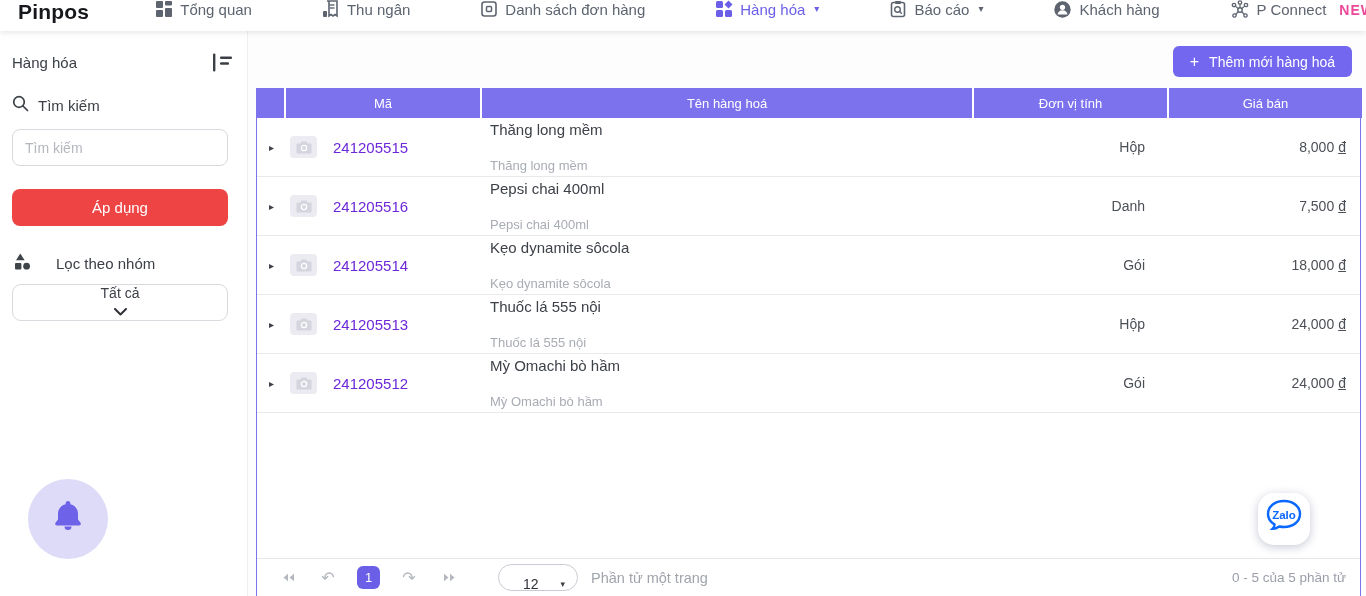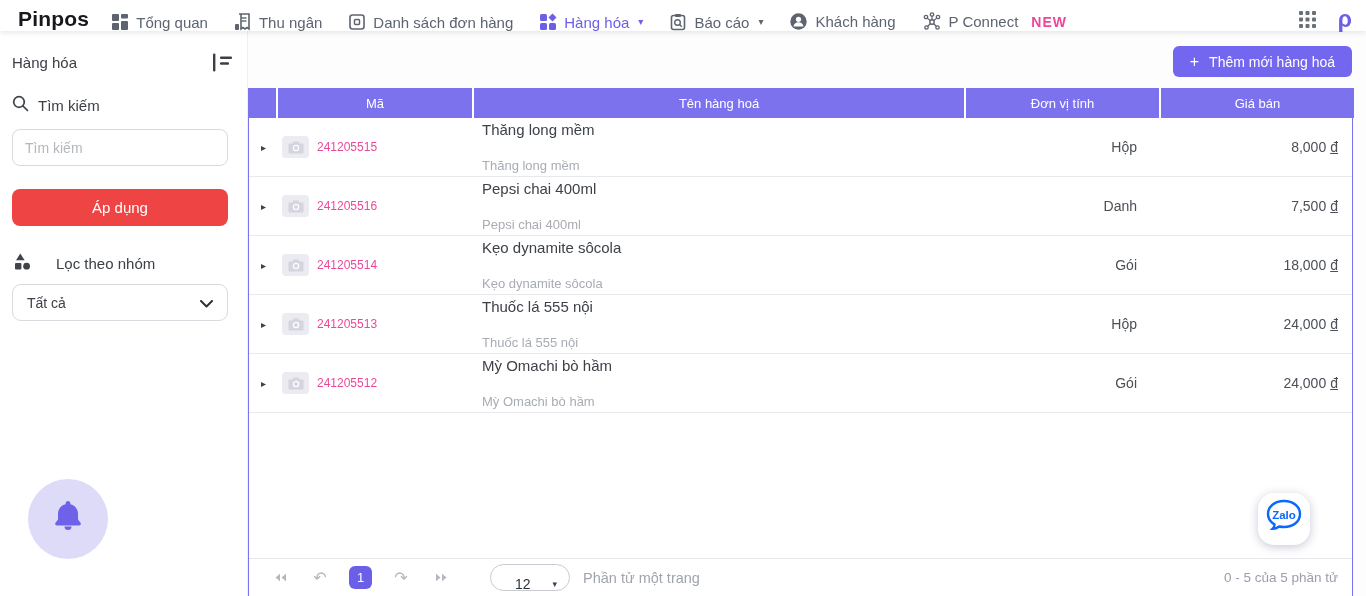--- a/index.html
+++ b/index.html
@@ -1,22 +1,22 @@
 <!DOCTYPE html>
 <html><head>
 <meta charset="utf-8">
 <style>
   * { margin:0; padding:0; box-sizing:border-box; }
   html,body { width:1366px; height:596px; overflow:hidden; background:#fff;
     font-family:"Liberation Sans", sans-serif; color:#3d4148; }
 
   
   .topnav { position:absolute; left:0; top:0; width:1366px; height:31px;
-    background:#fff; display:flex; align-items:flex-end; padding:0 14px 0 18px;
-    box-shadow:0 2px 5px rgba(40,40,60,.10); z-index:10; }
+    background:#fff; display:flex; align-items:flex-start; padding:0 14px 0 18px;
+    box-shadow:0 2px 5px rgba(40,40,60,.10); z-index:10;gap:44px; }
   .logo { font-size:21px; font-weight:700; color:#16181c; letter-spacing:.2px; margin-right:22px; cursor:pointer; }
   .nav-item { display:flex; align-items:center; gap:7px; margin-right:26px;
     font-size:15px; color:#5d6470; cursor:pointer; white-space:nowrap; }
   .nav-item svg { display:block; }
   .nav-item.active { color:#6b5fe8; }
   .caret { font-size:10px; line-height:1; margin-left:2px; }
   .new-badge { color:#ec4899; font-weight:700; font-size:14px; letter-spacing:1px; margin-left:6px; }
   .nav-right { margin-left:auto; display:flex; align-items:center; gap:22px; }
   .apps-btn { cursor:pointer; display:flex; }
   .brand-glyph { color:#6b5fe8; font-size:23px; font-weight:700; cursor:pointer; line-height:1; }
@@ -28,44 +28,44 @@
   .side-title { font-size:15px; font-weight:500; color:#3a3e45; }
   .collapse-btn { cursor:pointer; display:flex; padding:1px 2px; }
   .search-row { display:flex; align-items:center; gap:9px; font-size:15px; color:#3c4046; margin-bottom:14px; }
   .text-input { width:216px; height:37px; border:1px solid #d9d9df; border-radius:8px;
     padding:0 12px; font-size:14px; color:#3d4148; outline:none; font-family:"Liberation Sans",sans-serif; }
   .text-input::placeholder { color:#b4b7be; }
   .apply-btn { width:216px; height:37px; margin-top:23px; background:#ef4444; color:#fff;
     border:none; border-radius:8px; font-size:15px; cursor:pointer; font-family:"Liberation Sans",sans-serif; }
   .group-row { display:flex; align-items:center; gap:23px; font-size:15px; color:#3c4046; margin:27px 0 10px 2px; }
   .select-box { width:216px; height:37px; border:1px solid #d9d9df; border-radius:9px;
-    display:flex; align-items:center; justify-content:space-between; padding:0 14px; cursor:pointer; }
+    display:flex; align-items:center; justify-content:space-between; padding:0 14px; cursor:pointer;flex-direction:column; }
   .select-box .sel-val { font-size:14px; color:#3d4148; }
   .bell-wrap { position:absolute; left:28px; top:448px; width:80px; height:80px; border-radius:50%;
     background:#dedbf8; display:flex; align-items:center; justify-content:center; cursor:pointer; }
 
   
   .main { position:absolute; left:248px; top:31px; width:1118px; height:565px; background:#fdfdfe; }
   .add-btn { position:absolute; right:14px; top:15px; height:31px; padding:0 17px;
     background:#7367f0; color:#fff; border:none; border-radius:6px; font-size:14px;
     display:flex; align-items:center; gap:10px; cursor:pointer; font-family:"Liberation Sans",sans-serif; }
   .add-btn .plus { font-size:16px; font-weight:400; }
 
-  .table-container { position:absolute; left:0; top:57px; width:1105px; height:508px;
+  .table-container { position:absolute; left:8px; top:57px; width:1105px; height:508px;
     display:flex; flex-direction:column; background:#fff;
     border-left:1px solid #7d72ee; border-right:1px solid #7d72ee; }
   .thead { display:grid; grid-template-columns:29px 196px 492px 195px 193px; height:30px; flex:0 0 30px; }
   .th { background:#7d72ee; color:#fff; font-size:13px; font-weight:500;
     display:flex; align-items:center; justify-content:center; border-right:2px solid #fff; }
   .th:last-child { border-right:none; }
   .trow { display:grid; grid-template-columns:29px 196px 492px 195px 193px; height:59px; flex:0 0 59px;
     border-bottom:1px solid #e9e9ed; cursor:pointer; background:#fff; }
   .td { display:flex; align-items:center; }
   .td.expand { justify-content:center; color:#3c4046; font-size:10px; }
-  .td.code { gap:8px; padding-left:4px; font-size:12px; color:#ec4899; }
+  .td.code { gap:16px; padding-left:4px; font-size:15px; color:#6d28d9; }
   .cam { width:27px; height:22px; background:#ebebf1; border-radius:4px;
     display:flex; align-items:center; justify-content:center; flex:0 0 27px; }
   .td.name { flex-direction:column; align-items:flex-start; justify-content:center; padding-left:8px; gap:20px; }
   .nm { font-size:15px; color:#3d4148; }
   .sub { font-size:13px; color:#a8acb3; }
   .td.unit { justify-content:flex-end; padding-right:24px; font-size:14px; color:#4b4f56; }
   .td.price { justify-content:flex-end; padding-right:16px; font-size:14px; color:#4b4f56; gap:4px; }
   .dong { text-decoration:underline; }
   .tbody-fill { flex:1 1 auto; background:#fff; }
 

